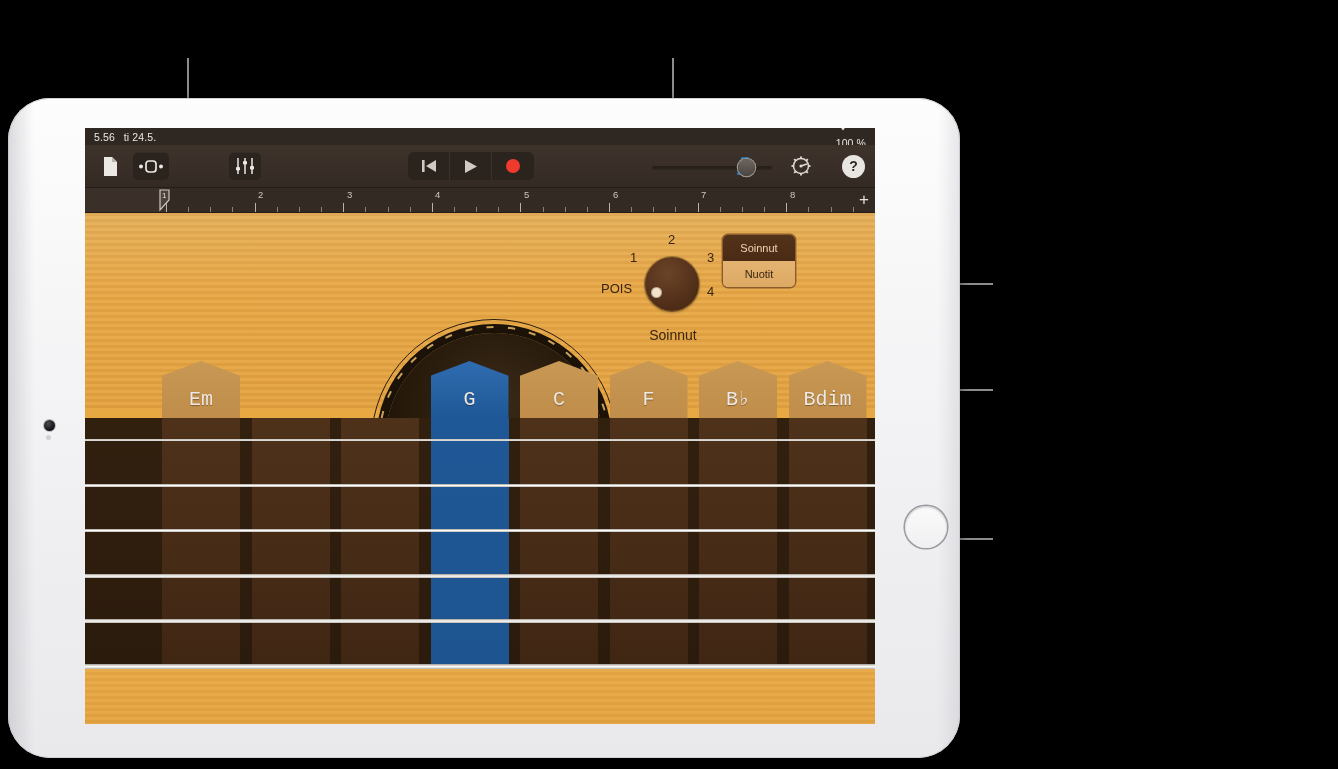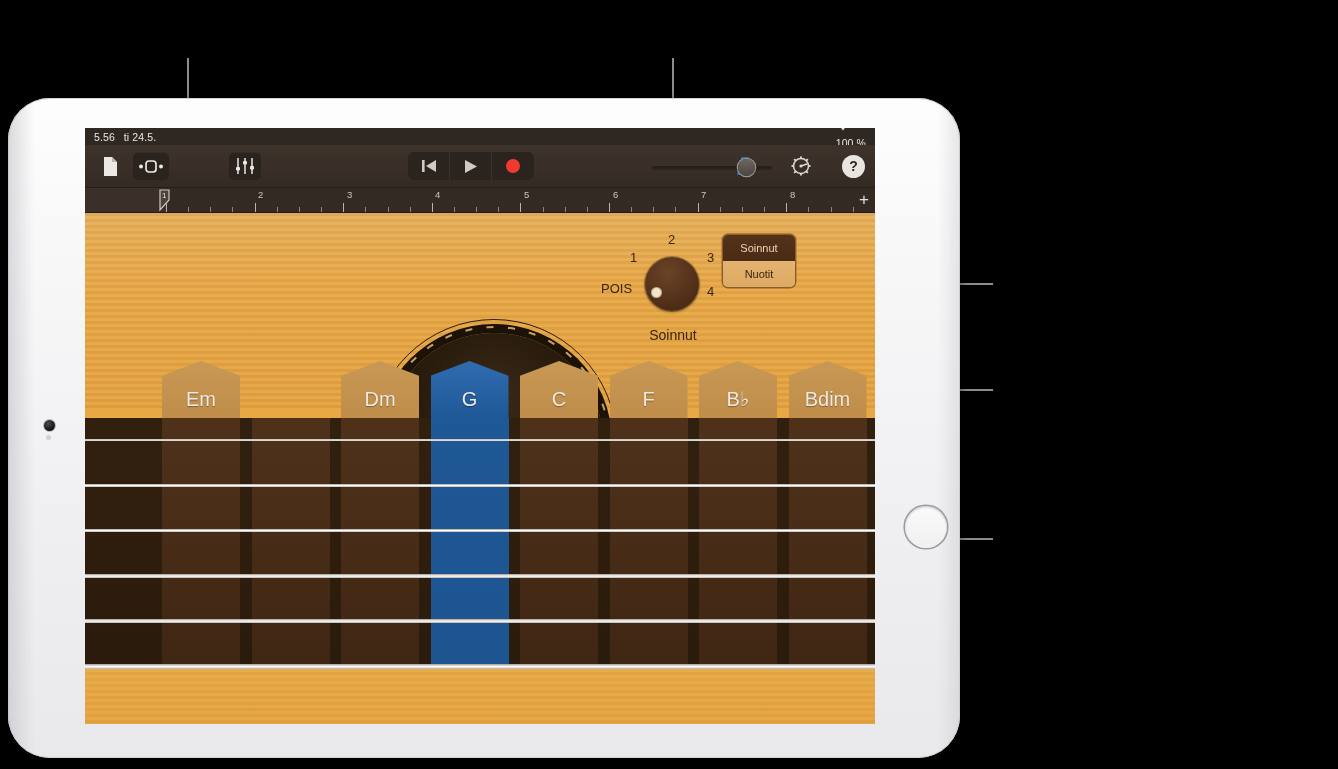--- a/index.html
+++ b/index.html
@@ -154,21 +154,21 @@
     color:#3a2510; font-size:14px; }
 
   
   .modes{ position:absolute; left:638px; top:22px; width:72px; border-radius:5px;
     overflow:hidden; box-shadow:0 0 0 1.4px #8a5d2a; }
   .mode{ height:26px; display:flex;align-items:center;justify-content:center; font-size:11px; }
   .mode.on{ background:linear-gradient(180deg,#54321a,#4a2b15); color:#f0d7b2; }
   .mode.off{ background:linear-gradient(180deg,#e4b371,#ddaa63); color:#3a2510; }
 
   
-  .strip{ position:absolute; left:0; top:148px; width:686px; height:363px; }
+  .strip{ position:absolute; left:0; top:148px; width:686px; height:363px;font-family:Liberation Mono, monospace; }
   .col{ position:absolute; top:0; width:78px; height:363px; }
   .col .head{
     position:absolute; left:0; top:0; width:78px; height:57px;
     background:linear-gradient(180deg,#c89855 0%,#c08d4a 100%);
     clip-path:polygon(50% 0%, 100% 26%, 100% 100%, 0% 100%, 0% 26%);
     display:flex; align-items:flex-end; justify-content:center; padding-bottom:7px;
     color:#efe9e2; font-size:20px; text-shadow:0 1px 1px rgba(0,0,0,.35);
   }
   .col .body{
     position:absolute; left:0; top:57px; width:78px; height:270px;
@@ -411,21 +411,20 @@
             <div class="col" style="left: 77px;">
               <div class="head">Em</div>
               <div class="body"></div>
               <div class="foot"></div>
             </div>
             <div class="col" style="left: 166.5px;">
               <div class="body"></div>
               <div class="foot"></div>
             </div>
             <div class="col" style="left: 256px;">
-              <div class="head">Dm</div>
               <div class="body"></div>
               <div class="foot"></div>
             </div>
             <div class="col sel" style="left: 345.5px;">
               <div class="head">G</div>
               <div class="body"></div>
               <div class="foot"></div>
             </div>
             <div class="col" style="left: 435px;">
               <div class="head">C</div>

